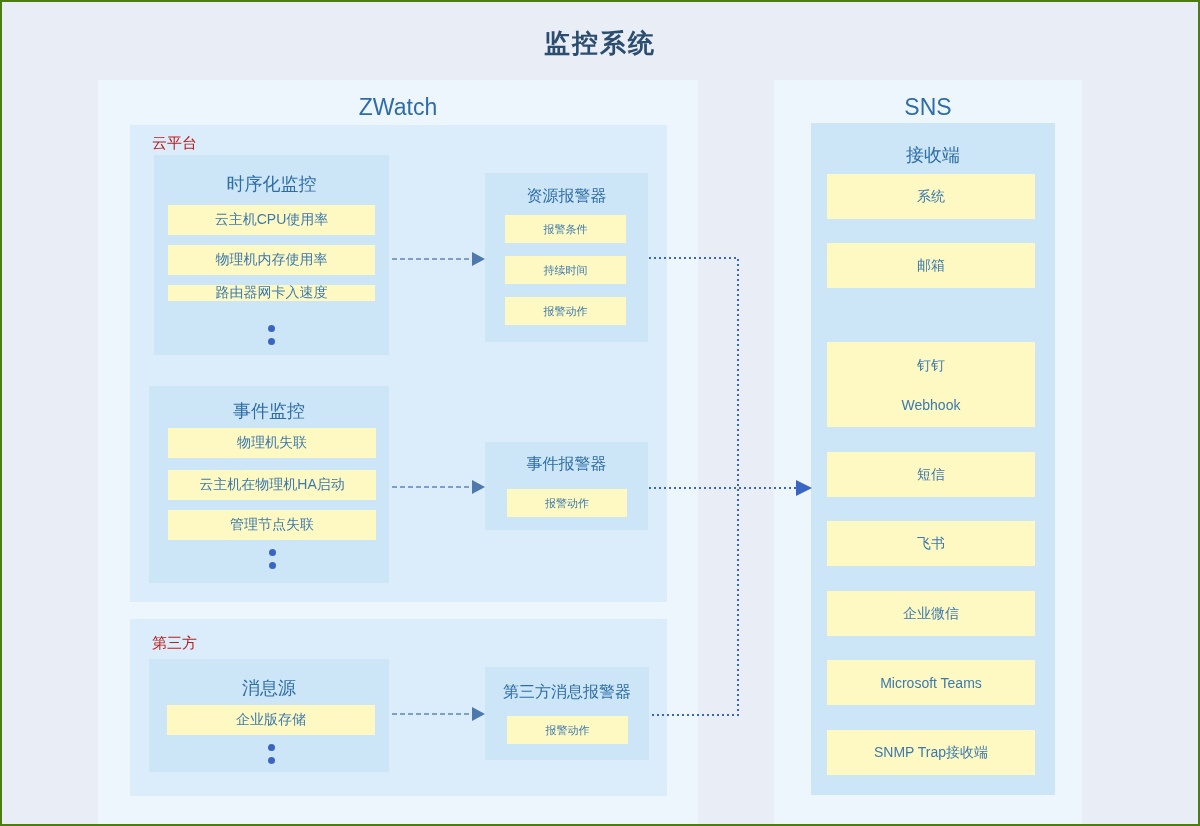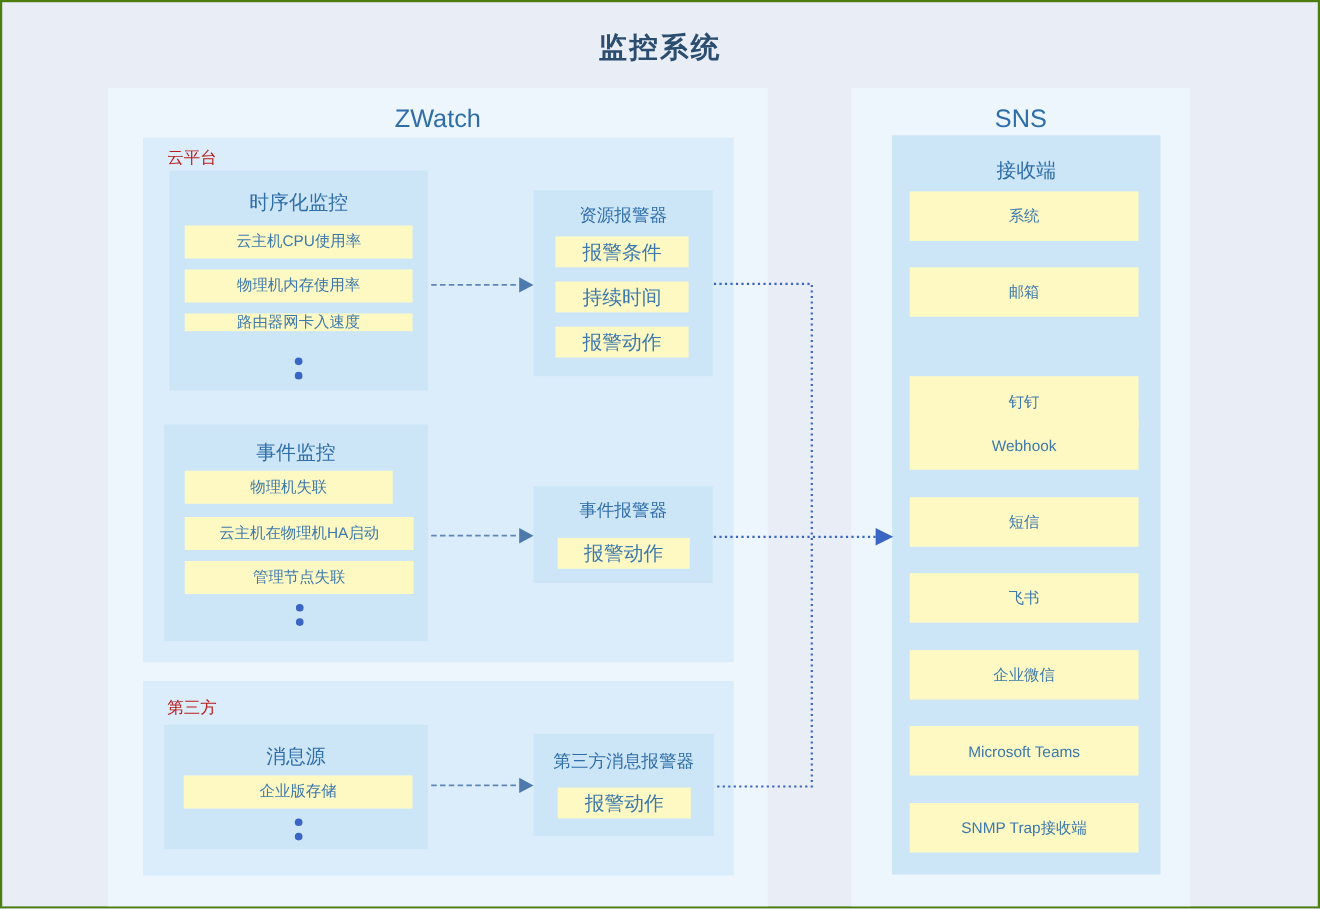--- a/index.html
+++ b/index.html
@@ -29,21 +29,21 @@
     position:absolute; left:0; width:100%; text-align:center;
     font-size:18px; color:#2e6da8;
   }
   .box-title.small { font-size:16px; }
   .row {
     position:absolute; background:#fef9c3;
     display:flex; align-items:center; justify-content:center;
     font-size:14px; color:#3c79ae;
     white-space:nowrap;
   }
-  .row.alarm { font-size:18px; }
+  .row.alarm { font-size:11px; }
   .dot {
     position:absolute; width:7px; height:7px; border-radius:50%;
     background:#3a65c5;
   }
   svg.overlay { position:absolute; left:0; top:0; pointer-events:none; }
 </style>
 </head>
 <body>
 
 <div class="page">
@@ -64,21 +64,21 @@
   <div class="box" style="left:152px; top:153px; width:235px; height:200px;"></div>
   <div class="box-title" style="left:152px; top:170px; width:235px;">时序化监控</div>
   <div class="row" style="left:166px; top:203px; width:207px; height:30px;">云主机CPU使用率</div>
   <div class="row" style="left:166px; top:243px; width:207px; height:30px;">物理机内存使用率</div>
   <div class="row" style="left:166px; top:283px; width:207px; height:16px;">路由器网卡入速度</div>
   <span class="dot" style="left:266px; top:323px;"></span>
   <span class="dot" style="left:266px; top:336px;"></span>
 
   <div class="box" style="left:147px; top:384px; width:240px; height:197px;"></div>
   <div class="box-title" style="left:147px; top:397px; width:240px;">事件监控</div>
-  <div class="row" style="left:166px; top:426px; width:189px; height:30px;text-align:center;">物理机失联</div>
+  <div class="row" style="left:166px; top:426px; width:208px; height:30px;text-align:center;">物理机失联</div>
   <div class="row" style="left:166px; top:468px; width:208px; height:30px;">云主机在物理机HA启动</div>
   <div class="row" style="left:166px; top:508px; width:208px; height:30px;">管理节点失联</div>
   <span class="dot" style="left:267px; top:547px;"></span>
   <span class="dot" style="left:267px; top:560px;"></span>
 
   <div class="panel-mid" style="left:128px; top:617px; width:537px; height:177px;"></div>
   <div class="group-label" style="left:150px; top:632px;">第三方</div>
 
   <div class="box" style="left:147px; top:657px; width:240px; height:113px;"></div>
   <div class="box-title" style="left:147px; top:674px; width:240px;">消息源</div>

